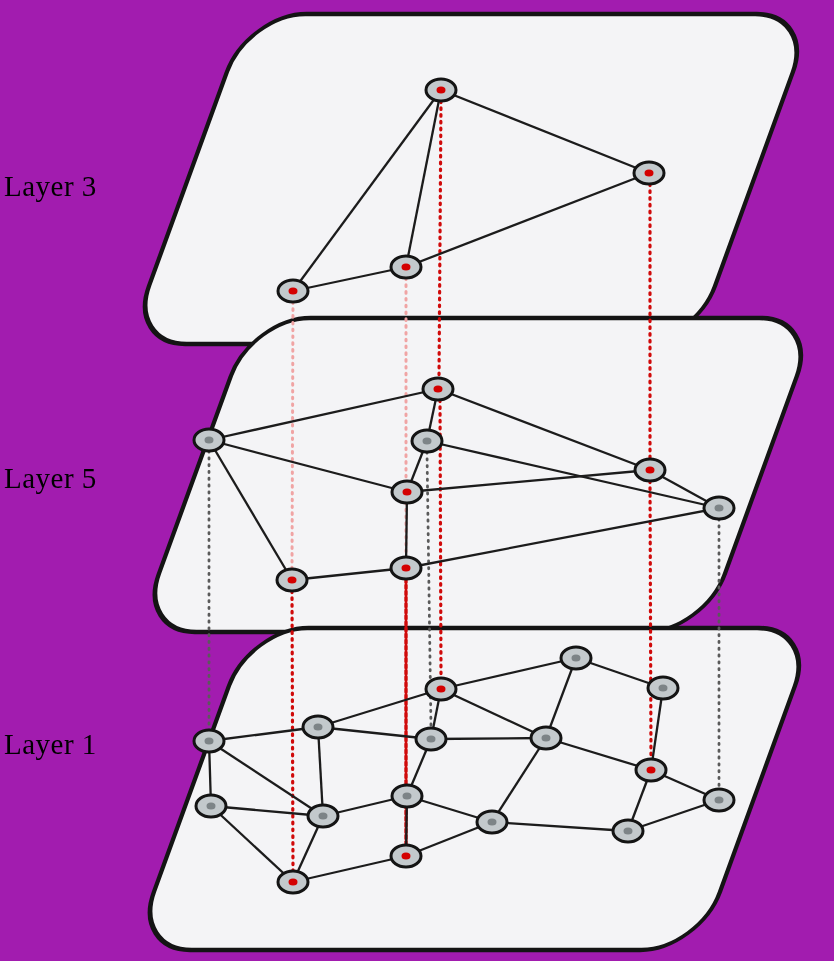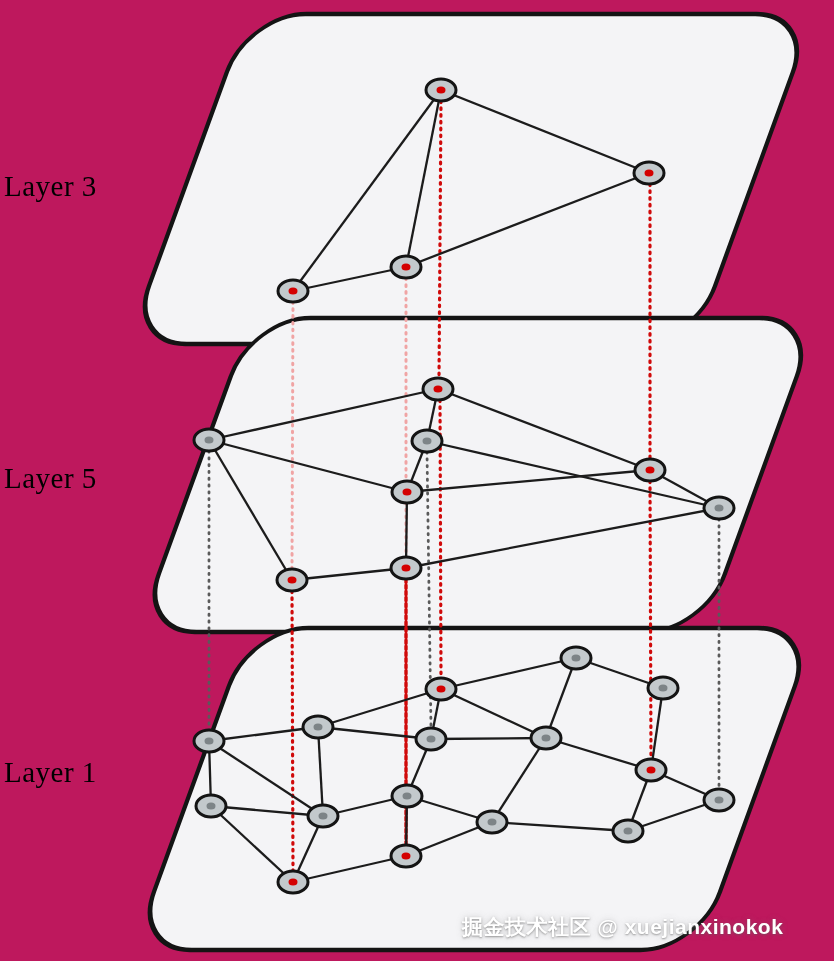--- a/index.html
+++ b/index.html
@@ -5,21 +5,21 @@
   html, body { margin: 0; padding: 0; }
   body {
     width: 834px; height: 961px;
     background: #ffffff;
     font-family: "Liberation Sans", sans-serif;
   }
   .stage {
     position: relative;
     width: 834px; height: 961px;
     overflow: hidden;
-    background: #be185d;
+    background: #a21caf;
   }
   svg { position: absolute; left: 0; top: 0; }
   .layer-label {
     position: absolute;
     font-family: "Liberation Serif", serif;
     font-size: 29px;
     color: #000000;
     letter-spacing: 0.5px;
     white-space: nowrap;
   }
@@ -152,16 +152,15 @@
       <ellipse cx="293" cy="882" rx="15" ry="11" fill="#c3c9cc" stroke="#141414" stroke-width="3"></ellipse>
       <ellipse cx="293" cy="882" rx="4.5" ry="3.5" fill="#d40000"></ellipse>
       <ellipse cx="492" cy="822" rx="15" ry="11" fill="#c3c9cc" stroke="#141414" stroke-width="3"></ellipse>
       <ellipse cx="492" cy="822" rx="4.5" ry="3.5" fill="#7d8487"></ellipse>
       <ellipse cx="628" cy="831" rx="15" ry="11" fill="#c3c9cc" stroke="#141414" stroke-width="3"></ellipse>
       <ellipse cx="628" cy="831" rx="4.5" ry="3.5" fill="#7d8487"></ellipse>
     </svg>
 
   <div class="layer-label" id="lab3" style="left: 4px; top: 170px;">Layer 3</div>
   <div class="layer-label" id="lab2" style="left: 4px; top: 462px;">Layer 5</div>
-  <div class="layer-label" id="lab1" style="left: 4px; top: 756px; font-family: Liberation Serif, serif;">Layer 1</div>
+  <div class="layer-label" id="lab1" style="left: 4px; top: 728px; font-family: Liberation Serif, serif;">Layer 1</div>
 
-  <div class="watermark">掘金技术社区 @ xuejianxinokok</div>
 </div>
 
 </body></html>

